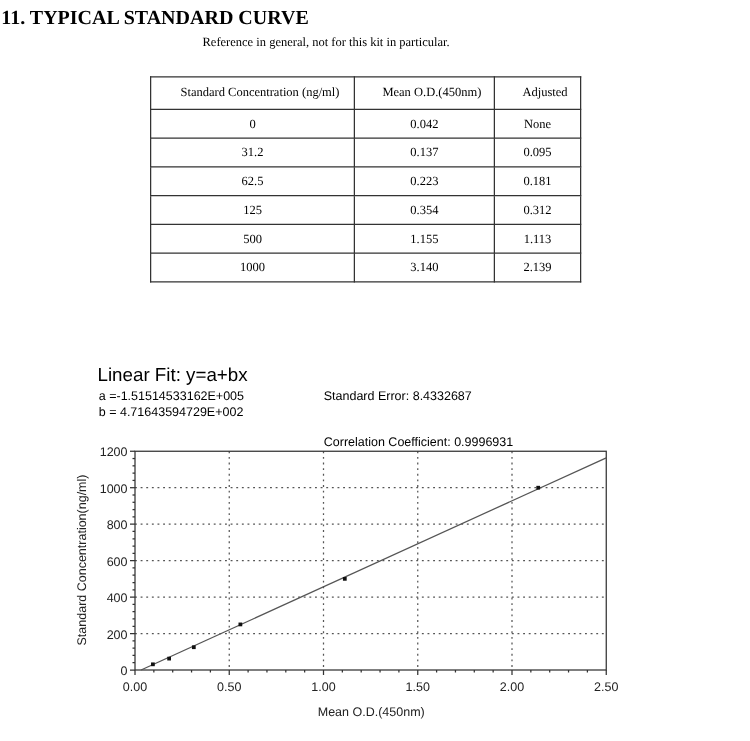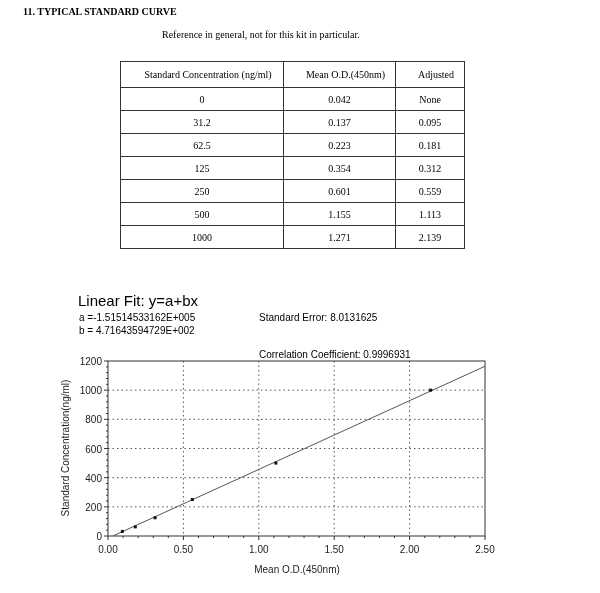--- a/index.html
+++ b/index.html
@@ -1,17 +1,17 @@
 <!DOCTYPE html>
 <html><head>
 <meta charset="utf-8">
 <style>
   html, body { margin:0; padding:0; background:#fff; }
   body { width:600px; height:593px; position:relative; overflow:hidden; color:#000; }
-  .section-title { position:absolute; left:23px; top:6px; font-family:"Liberation Serif", serif; font-weight:bold; font-size:10px; }
+  .section-title { position:absolute; left:1px; top:6px; font-family:"Liberation Serif", serif; font-weight:bold; font-size:16px; }
   .subtitle { position:absolute; left:162px; top:29px; font-family:"Liberation Serif", serif; font-weight:normal; font-size:10px; }
   table.std { position:absolute; left:120px; top:61px; border-collapse:collapse; font-family:"Liberation Serif", serif; font-size:10px; }
   table.std td, table.std th { border:1px solid #333; text-align:center; font-weight:normal; height:22px; padding:0; }
   table.std th { height:25px;padding-left:12px; }
   .c1 { width:150px; } .c2 { width:99px; } .c3 { width:56px; }
   .fit-title { position:absolute; left:78px; top:292px; font-family:"Liberation Sans", sans-serif; font-size:15px; }
   .fit-line { position:absolute; font-family:"Liberation Sans", sans-serif; font-size:10px; }
   svg.plot { position:absolute; left:0; top:0; }
   .tick-label { font-family:"Liberation Sans", sans-serif; font-size:10px; fill:#222; }
   .axis-title { font-family:"Liberation Sans", sans-serif; font-size:10px; fill:#222; }
@@ -45,41 +45,36 @@
         <td>62.5</td>
         <td>0.223</td>
         <td>0.181</td>
       </tr>
     <tr>
         <td>125</td>
         <td>0.354</td>
         <td>0.312</td>
       </tr>
     <tr>
-        <td>250</td>
-        <td>0.601</td>
-        <td>0.559</td>
-      </tr>
-    <tr>
         <td>500</td>
         <td>1.155</td>
         <td>1.113</td>
       </tr>
     <tr>
         <td>1000</td>
-        <td>1.271</td>
+        <td>3.140</td>
         <td>2.139</td>
       </tr>
   </tbody>
 </table>
 
 <div class="fit-title">Linear Fit: y=a+bx</div>
 <div class="fit-line" style="left:79px; top:312px;">a =-1.51514533162E+005</div>
 <div class="fit-line" style="left:79px; top:325px;">b = 4.71643594729E+002</div>
-<div class="fit-line" style="left:259px; top:312px;">Standard Error: 8.0131625</div>
+<div class="fit-line" style="left:259px; top:312px;">Standard Error: 8.4332687</div>
 <div class="fit-line" style="left:259px; top:325px;margin-top:24px;">Correlation Coefficient: 0.9996931</div>
 
 <svg class="plot" width="600" height="593">
   <g id="grid">
       <line x1="183.4" y1="361" x2="183.4" y2="536" stroke="#555" stroke-dasharray="1.5,3" stroke-width="1"></line>
       <line x1="258.8" y1="361" x2="258.8" y2="536" stroke="#555" stroke-dasharray="1.5,3" stroke-width="1"></line>
       <line x1="334.2" y1="361" x2="334.2" y2="536" stroke="#555" stroke-dasharray="1.5,3" stroke-width="1"></line>
       <line x1="409.6" y1="361" x2="409.6" y2="536" stroke="#555" stroke-dasharray="1.5,3" stroke-width="1"></line>
       <line x1="108" y1="506.8333333333333" x2="485" y2="506.8333333333333" stroke="#555" stroke-dasharray="1.5,3" stroke-width="1"></line>
       <line x1="108" y1="477.6666666666667" x2="485" y2="477.6666666666667" stroke="#555" stroke-dasharray="1.5,3" stroke-width="1"></line>

